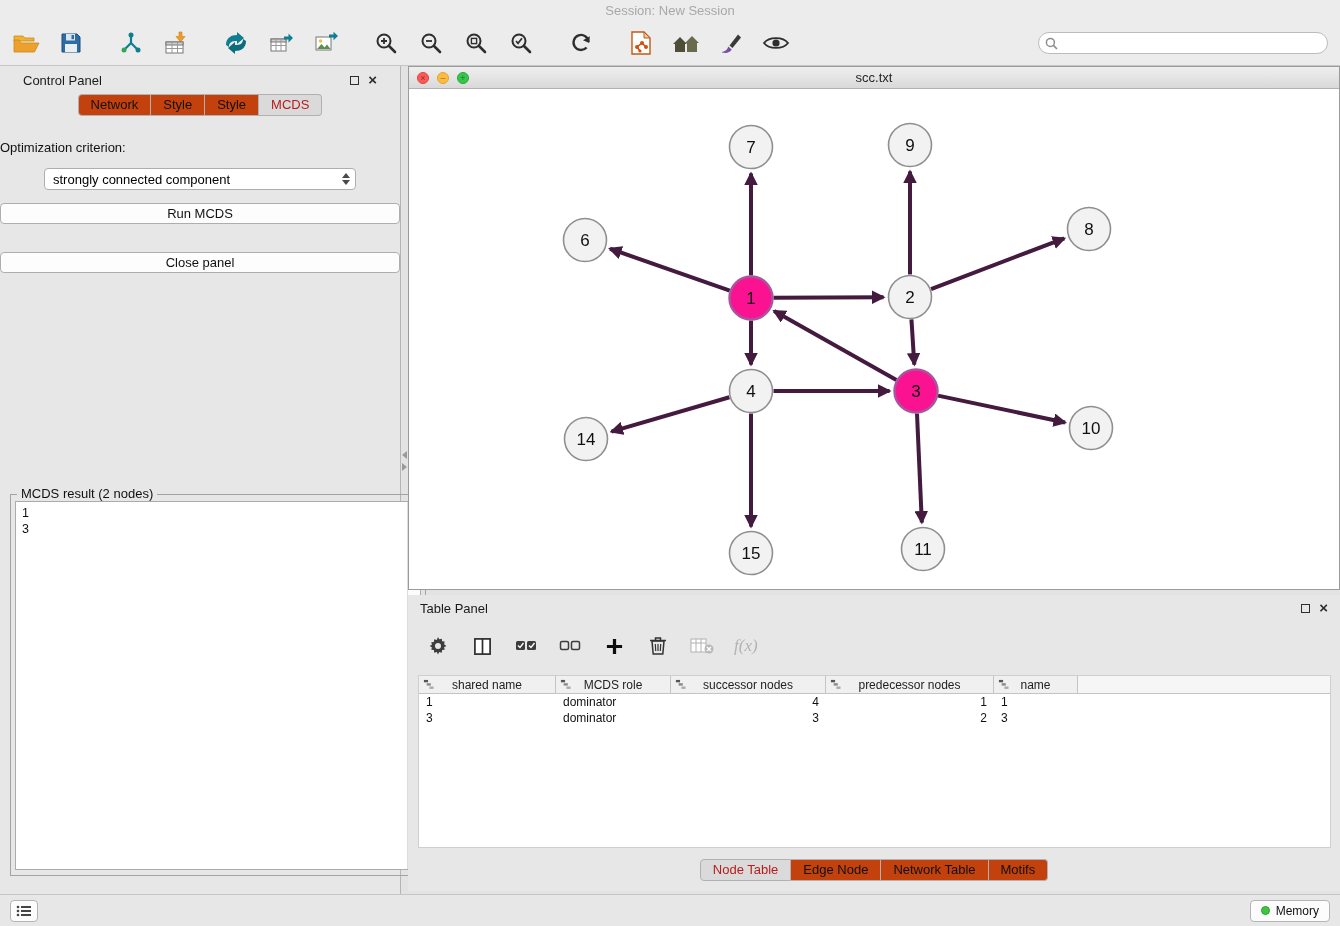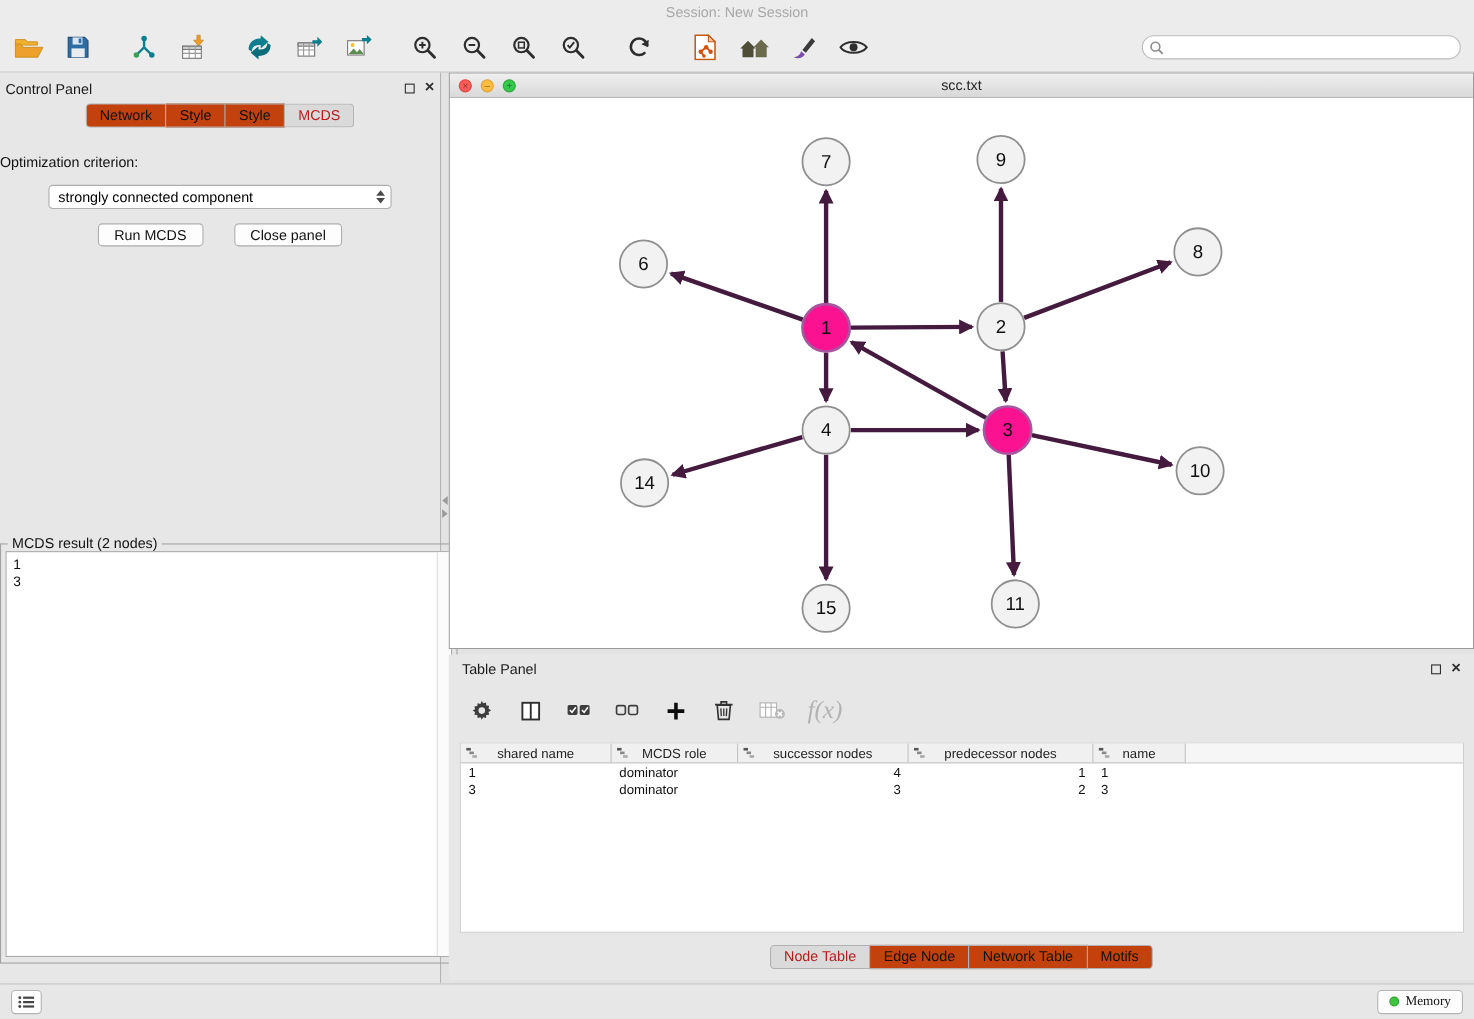--- a/index.html
+++ b/index.html
@@ -16,42 +16,42 @@
   .tb-group { display:flex; align-items:center; gap:17px; margin-right:32px; }
   .tb-icon { width:28px; height:28px; display:flex; align-items:center; justify-content:center; cursor:pointer; }
   .search-wrap { margin-left:auto; position:relative; }
   .search-wrap svg { position:absolute; left:7px; top:5px; }
   .search-input { width:290px; height:22px; border:1px solid #bcbcbc; border-radius:12px; background:#fff;
     padding:0 10px 0 24px; font-size:12px; outline:none; }
 
   
   .control-panel { position:absolute; left:0; top:66px; width:401px; height:828px; background:#e7e7e7;
     border-right:1px solid #b5b5b5; }
-  .cp-header { height:28px; display:flex; align-items:center; padding:0 5px; font-size:13px; color:#1a1a1a; }
+  .cp-header { height:28px; display:flex; align-items:center; padding:0 23px; font-size:13px; color:#1a1a1a; }
   .winbtns { margin-left:auto; display:flex; align-items:center; gap:9px; }
   .win-square { width:9px; height:9px; border:1.5px solid #2e2e2e; display:inline-block; cursor:pointer; }
   .win-x { font-size:15px; font-weight:bold; color:#2e2e2e; line-height:10px; cursor:pointer; }
   .segrow { display:flex; justify-content:center; }
   .seg { padding:2px 12px; font-size:13px; line-height:16px; background:#c2410c; border:1px solid #b1b1b1;
     border-left-width:0; color:#111; cursor:pointer; white-space:nowrap; }
   .seg:first-child { border-left-width:1px; border-radius:4px 0 0 4px; }
   .seg:last-child { border-radius:0 4px 4px 0; }
   .seg.active { background:#dadada; color:#b91c1c; }
   .cp-label { margin-top:24px; font-size:13px; color:#111; }
   .combo { width:312px; height:22px; margin:13px auto 0; background:#fff; border:1px solid #aeaeae;
     border-radius:4px; display:flex; align-items:center; padding:0 22px 0 8px; font-size:13px; position:relative; cursor:pointer; }
   .combo-stepper { position:absolute; right:5px; top:0; height:100%; display:flex; flex-direction:column;
     justify-content:center; align-items:center; }
   .tri-up { width:0; height:0; border-left:4px solid transparent; border-right:4px solid transparent;
     border-bottom:5px solid #4a4a4a; margin-bottom:2px; }
   .tri-down { width:0; height:0; border-left:4px solid transparent; border-right:4px solid transparent;
     border-top:5px solid #4a4a4a; }
-  .cp-buttons { margin-top:13px; display:flex; justify-content:center; gap:28px; }
+  .cp-buttons { margin-top:13px; display:flex; justify-content:center; gap:28px;flex-direction:column; }
   .btn { background:#fdfdfd; border:1px solid #aeaeae; border-radius:4px; font-size:13px; padding:2px 14px; cursor:pointer; color:#111; }
-  .result-box { position:absolute; left:0; top:428px; width:416px; height:382px; border:1px solid #a3a3a3; }
+  .result-box { position:absolute; left:10px; top:428px; width:416px; height:382px; border:1px solid #a3a3a3; }
   .result-legend { position:absolute; top:-9px; left:6px; background:#e7e7e7; padding:0 4px; font-size:13px; color:#111; }
   .result-scroll { position:absolute; left:4px; right:4px; top:6px; bottom:5px; background:#fff; border:1px solid #ababab; }
   .result-lines { padding:3px 6px; font-size:12.5px; line-height:16px; color:#111; }
   .vtrack { position:absolute; top:0; right:0; bottom:0; width:13px; border-left:1px solid #dcdcdc; background:#fbfbfb; }
   .splitter-grip { position:absolute; left:401px; top:448px; width:6px; height:26px; display:flex;
     flex-direction:column; align-items:center; justify-content:center; gap:4px; cursor:col-resize; }
   .grip-tri-l { width:0;height:0;border-top:4px solid transparent;border-bottom:4px solid transparent;border-right:5px solid #9a9a9a; }
   .grip-tri-r { width:0;height:0;border-top:4px solid transparent;border-bottom:4px solid transparent;border-left:5px solid #9a9a9a; }
 
   
@@ -66,36 +66,36 @@
   .light.yellow { background:#fdbc40; border:1px solid #e0a436; }
   .light.green { background:#34c84a; border:1px solid #2ca63d; }
   .nw-content { width:930px; height:500px; background:#fff; }
   svg text { font-family:"Liberation Sans","DejaVu Sans",sans-serif; }
 
   
   .table-panel { position:absolute; left:408px; top:595px; width:932px; height:296px; background:#e7e7e7; }
   .tp-header { height:26px; display:flex; align-items:center; padding:0 12px; font-size:13px; color:#1a1a1a; }
   .tp-toolbar { height:50px; display:flex; align-items:center; gap:20px; padding:0 18px; }
   .tp-icon { width:24px; height:24px; display:flex; align-items:center; justify-content:center; cursor:pointer; }
-  .fx { font-family:"Liberation Serif","DejaVu Serif",serif; font-style:italic; font-size:23px; color:#b3b3b3; cursor:default; }
+  .fx { font-family:"Liberation Serif","DejaVu Serif",serif; font-style:italic; font-size:17px; color:#b3b3b3; cursor:default; }
   .tp-table { position:absolute; left:10px; top:80px; width:913px; height:173px; background:#fff; border:1px solid #cfcfcf; }
   .thead { display:flex; height:18px; border-bottom:1px solid #c4c4c4; background:#f0f0f0; }
   .th { position:relative; display:flex; align-items:center; justify-content:center; font-size:12px; color:#222;
     border-right:1px solid #c4c4c4; cursor:pointer; }
   .th svg { position:absolute; left:4px; top:3px; }
   .th-fill { flex:1; background:#f6f6f6; }
   .c0 { width:137px; } .c1 { width:115px; } .c2 { width:155px; } .c3 { width:168px; } .c4 { width:84px; }
   .trow { display:flex; height:16px; font-size:12px; color:#111; align-items:center; }
   .td { padding:0 7px; overflow:hidden; white-space:nowrap; }
   .td.num { text-align:right; }
   .tp-tabs { position:absolute; left:0; right:0; top:264px; display:flex; justify-content:center; }
 
   
   .status-bar { position:absolute; left:0; top:894px; width:1340px; height:32px; background:#e7e7e7;
-    border-top:1px solid #c6c6c6; display:flex; align-items:center; padding:0 10px;font-family:Liberation Serif, serif; }
+    border-top:1px solid #c6c6c6; display:flex; align-items:center; padding:0 10px; }
   .sb-btn { height:22px; border:1px solid #b5b5b5; border-radius:4px; background:#fcfcfc; display:flex;
     align-items:center; justify-content:center; padding:0 5px; cursor:pointer; }
   .memory-btn { margin-left:auto; gap:6px; font-size:12px; color:#111; padding:0 10px; display:flex; }
   .mem-dot { width:9px; height:9px; border-radius:50%; background:#3ec43e; border:1px solid #2da12d; display:inline-block; }
 </style>
 </head>
 <body>
 
 <div class="titlebar">
   <span>Session: New Session</span>

